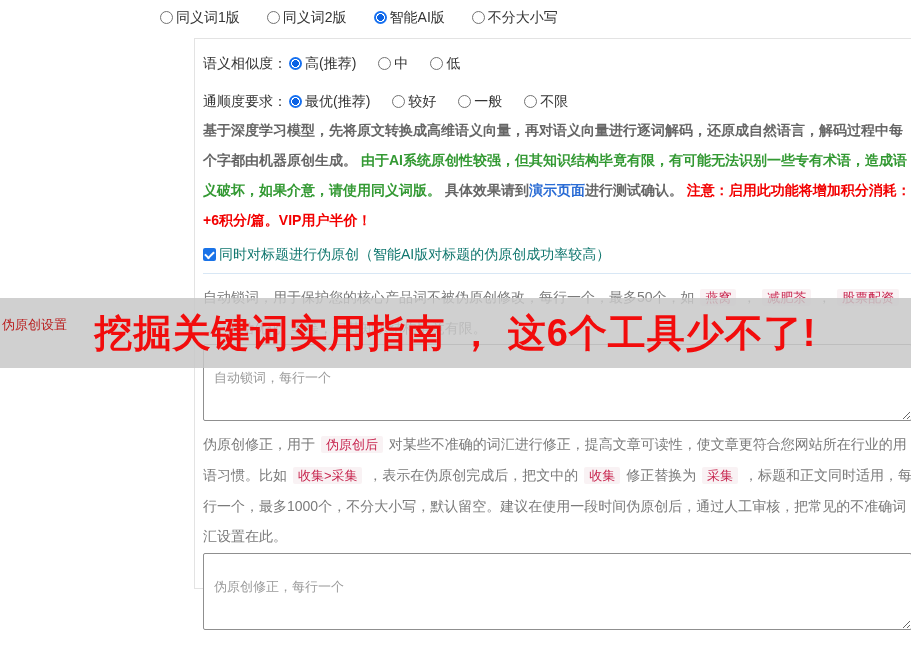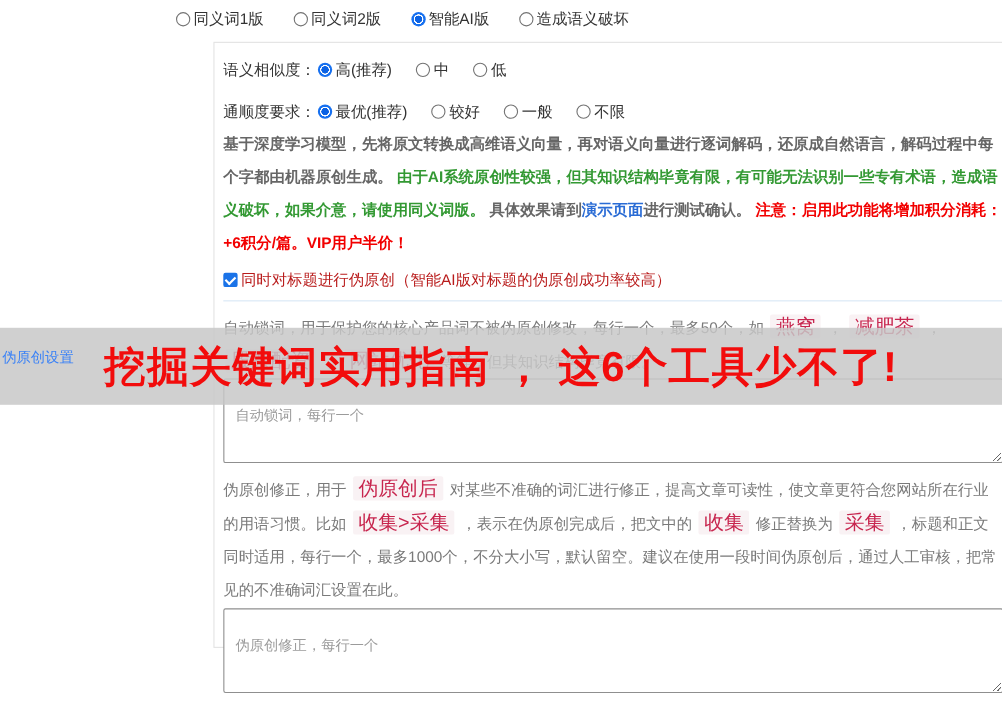--- a/index.html
+++ b/index.html
@@ -19,51 +19,51 @@
          box-sizing:border-box;padding:10px 8px 12px;background:#fff;}
   .opt-row{font-size:14px;color:#333;height:24px;line-height:24px;margin-top:2px;white-space:nowrap;}
   .opt-row + .opt-row{margin-top:14px;}
   .opt-label{margin-right:2px;}
   .opt-row .radio-item{margin-right:22px;}
 
   .desc{margin:2px 0 0;line-height:30px;font-size:14px;color:#666;font-weight:bold;}
   .green{color:#339933;}
   .red{color:#f20000;}
   a.link{color:#2a6cd5;text-decoration:none;cursor:pointer;}
-  .chip{color:#c7254e;background:#f9f2f4;padding:1px 5px;border-radius:2px;margin:0 2px;font-size:18px;white-space:nowrap;}
+  .chip{color:#c7254e;background:#f9f2f4;padding:1px 5px;border-radius:2px;margin:0 2px;font-size:13px;white-space:nowrap;}
 
-  .cb-row{display:block;margin-top:8px;font-size:14px;color:#b91c1c;cursor:pointer;height:22px;line-height:22px;}
+  .cb-row{display:block;margin-top:8px;font-size:14px;color:#0f766e;cursor:pointer;height:22px;line-height:22px;}
   .checkbox{width:13px;height:13px;background:#1a73e8;border-radius:2px;display:inline-block;
             position:relative;vertical-align:-2px;margin-right:3px;}
   .checkbox::after{content:'';position:absolute;left:2px;top:2.5px;width:7px;height:4px;
             border-left:2px solid #fff;border-bottom:2px solid #fff;transform:rotate(-45deg);}
 
   .divider{border-top:1px solid #d8e7f5;margin-top:8px;}
   .para{margin:8px 0 0;line-height:30px;font-size:14px;color:#7a7a7a;}
   .mt{}
 
   .ta{display:block;width:100%;height:77px;box-sizing:border-box;border:1px solid #8f8f8f;border-radius:2px;
       margin:0;padding:24px 10px;font-size:13px;color:#333;font-family:inherit;resize:both;background:#fff;}
   .ta::placeholder{color:#9b9b9b;}
   .ta2{margin-top:2px;}
 
   
-  .row-label{position:absolute;left:2px;top:316px;font-size:13px;color:#3b82f6;z-index:6;}
+  .row-label{position:absolute;left:2px;top:316px;font-size:13px;color:#b91c1c;z-index:6;}
 
   
   .banner{position:absolute;left:0;top:298px;width:911px;height:70px;background:rgba(199,199,199,0.84);
           display:flex;align-items:center;justify-content:center;z-index:5;}
   .banner-text{color:#f20c0c;font-size:38px;font-weight:bold;letter-spacing:1px;white-space:nowrap;}
 </style>
 </head>
 <body>
 
 <div class="stage">
 
-  <div class="version-row"><label class="radio-item"><span class="radio"></span><span>同义词1版</span></label><label class="radio-item"><span class="radio"></span><span>同义词2版</span></label><label class="radio-item"><span class="radio checked"></span><span>智能AI版</span></label><label class="radio-item"><span class="radio"></span><span>造成语义破坏</span></label></div>
+  <div class="version-row"><label class="radio-item"><span class="radio"></span><span>同义词1版</span></label><label class="radio-item"><span class="radio"></span><span>同义词2版</span></label><label class="radio-item"><span class="radio checked"></span><span>智能AI版</span></label><label class="radio-item"><span class="radio"></span><span>不分大小写</span></label></div>
 
   <div class="panel">
 
     <div class="opt-row">
       <span class="opt-label">语义相似度：</span><span><label class="radio-item"><span class="radio checked"></span><span>高(推荐)</span></label><label class="radio-item"><span class="radio"></span><span>中</span></label><label class="radio-item"><span class="radio"></span><span>低</span></label></span>
     </div>
 
     <div class="opt-row">
       <span class="opt-label">通顺度要求：</span><span><label class="radio-item"><span class="radio checked"></span><span>最优(推荐)</span></label><label class="radio-item"><span class="radio"></span><span>较好</span></label><label class="radio-item"><span class="radio"></span><span>一般</span></label><label class="radio-item"><span class="radio"></span><span>不限</span></label></span>
     </div>

